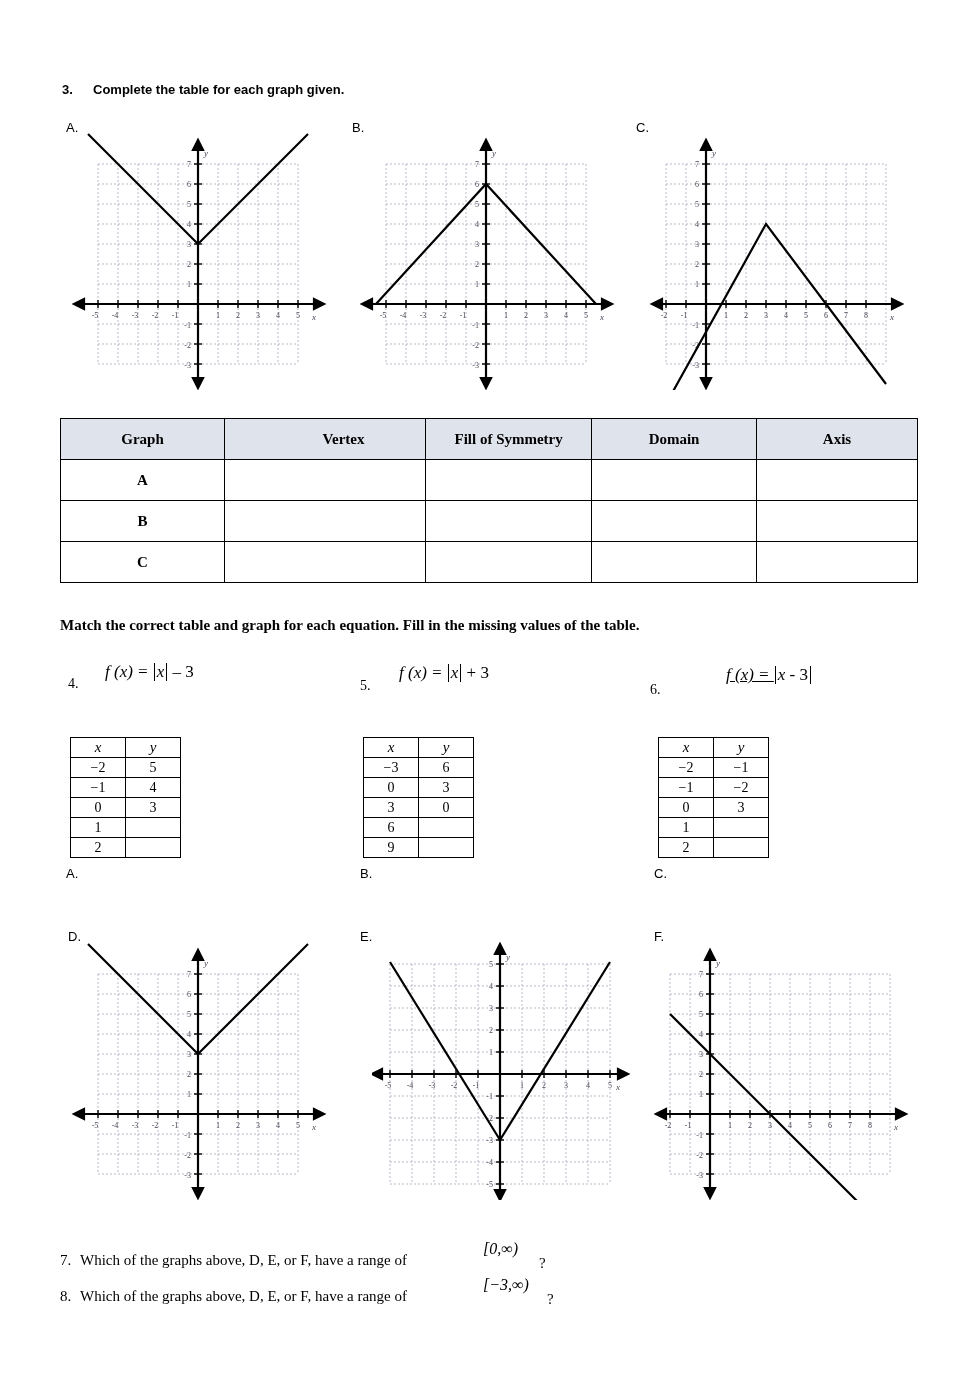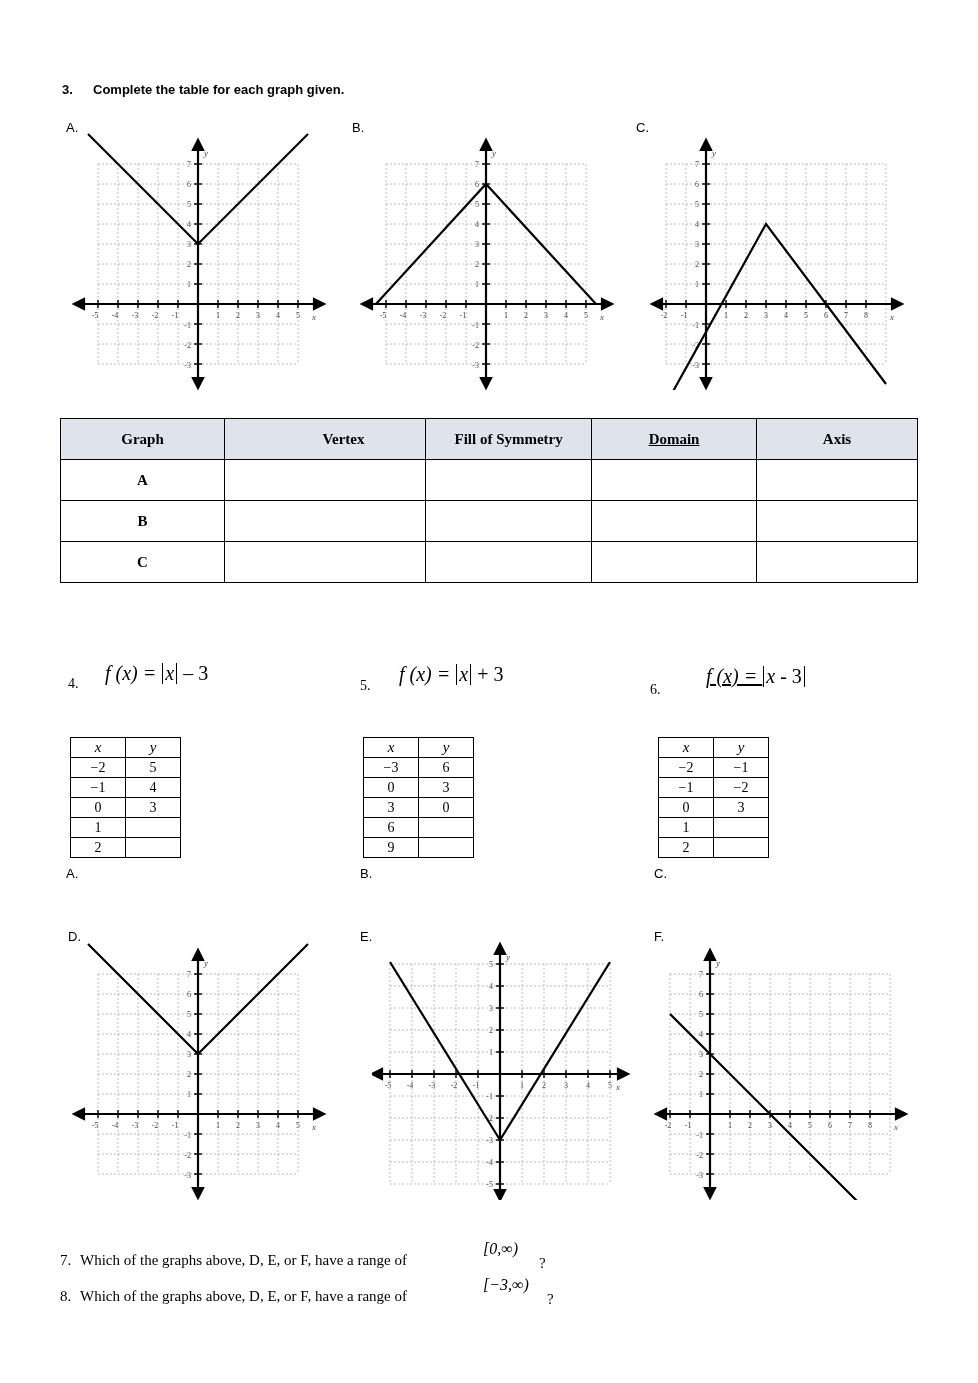--- a/index.html
+++ b/index.html
@@ -47,21 +47,21 @@
   .qtext {
     position: absolute;
     font-family: "Liberation Serif", serif;
     font-size: 15px;
   }
 
   
   .math {
     position: absolute;
     font-family: "Liberation Serif", serif;
-    font-size: 20px;
+    font-size: 17px;
     font-style: italic;
     white-space: nowrap;
   }
   .math .up { font-style: normal; }
   .abs {
     border-left: 1px solid #000;
     border-right: 1px solid #000;
     padding: 0 2px;
     margin: 0 1px;
     display: inline-block;
@@ -388,21 +388,21 @@
       </g>
     </svg>
   </div>
 
   <table class="maintable" style="left:60px; top:418px; width:858px;border-radius:8px;">
     <thead>
       <tr>
         <th style="width:172px;">Graph</th>
         <th style="width:172px;padding-left:38px;">Vertex</th>
         <th style="width:172px;">Fill of Symmetry</th>
-        <th style="width:172px;text-decoration:underline;">Domain</th>
+        <th style="width:172px;">Domain</th>
         <th style="width:170px;">Axis</th>
       </tr>
     </thead>
     <tbody>
       <tr>
         <td>A</td>
         <td></td>
         <td></td>
         <td></td>
         <td></td>
@@ -417,33 +417,34 @@
       <tr>
         <td>C</td>
         <td></td>
         <td></td>
         <td></td>
         <td></td>
       </tr>
     </tbody>
   </table>
 
+  <div class="serif-bold" style="left:60px; top:617px;">Match the correct table and graph for each equation.   Fill in the missing values of the table.</div>
 
   <div class="num-lbl" style="left:68px; top:676px;">4.</div>
   <div class="math" style="left:105px; top:662px;">
     f (x) = <span class="abs">x</span><span class="up">&nbsp;– 3</span>
   </div>
 
   <div class="num-lbl" style="left:360px; top:678px;">5.</div>
   <div class="math" style="left:399px; top:663px;">
     f (x) = <span class="abs">x</span><span class="up">&nbsp;+ 3</span>
   </div>
 
   <div class="num-lbl" style="left:650px; top:682px;">6.</div>
-  <div class="math" style="left:706px; top:665px;text-decoration:underline;">
+  <div class="math" style="left:726px; top:665px;text-decoration:underline;">
     f (x) = <span class="abs">x<span class="up"> - 3</span></span>
   </div>
 
   <table class="xytable" style="left:70px; top:737px;">
     <tbody>
         <tr>
       <th>x</th>
       <th>y</th>
     </tr>
     <tr>

